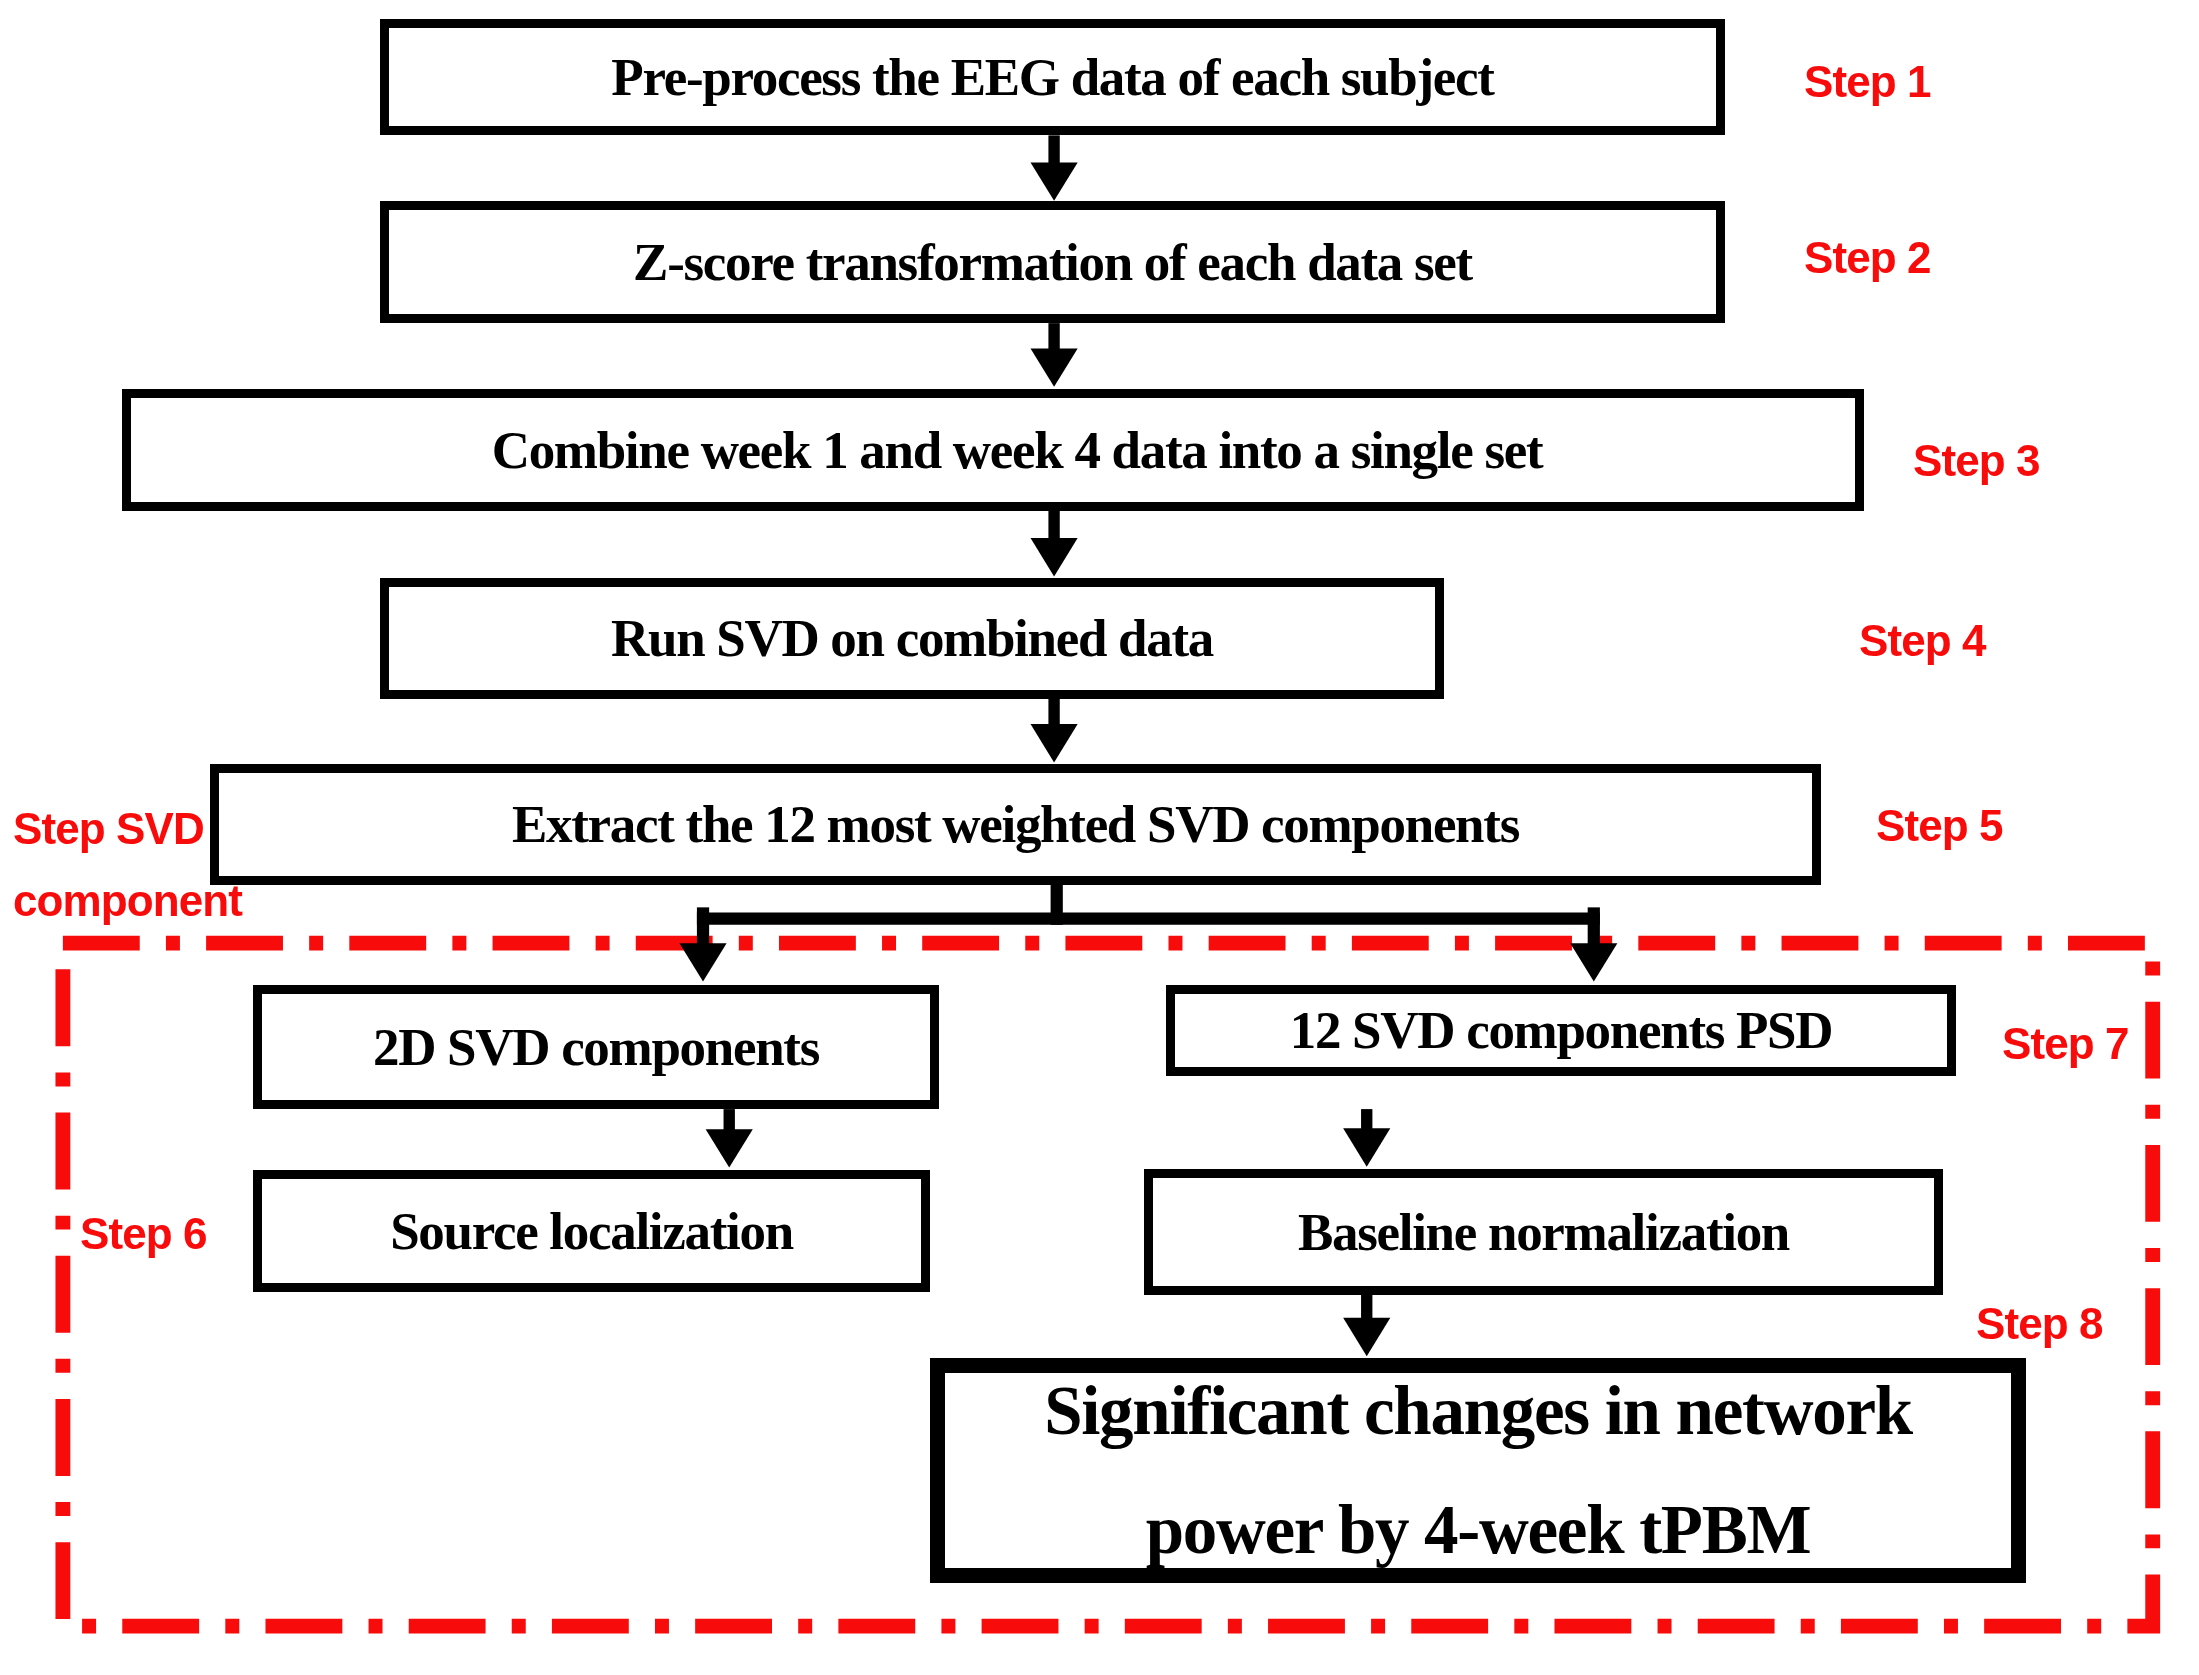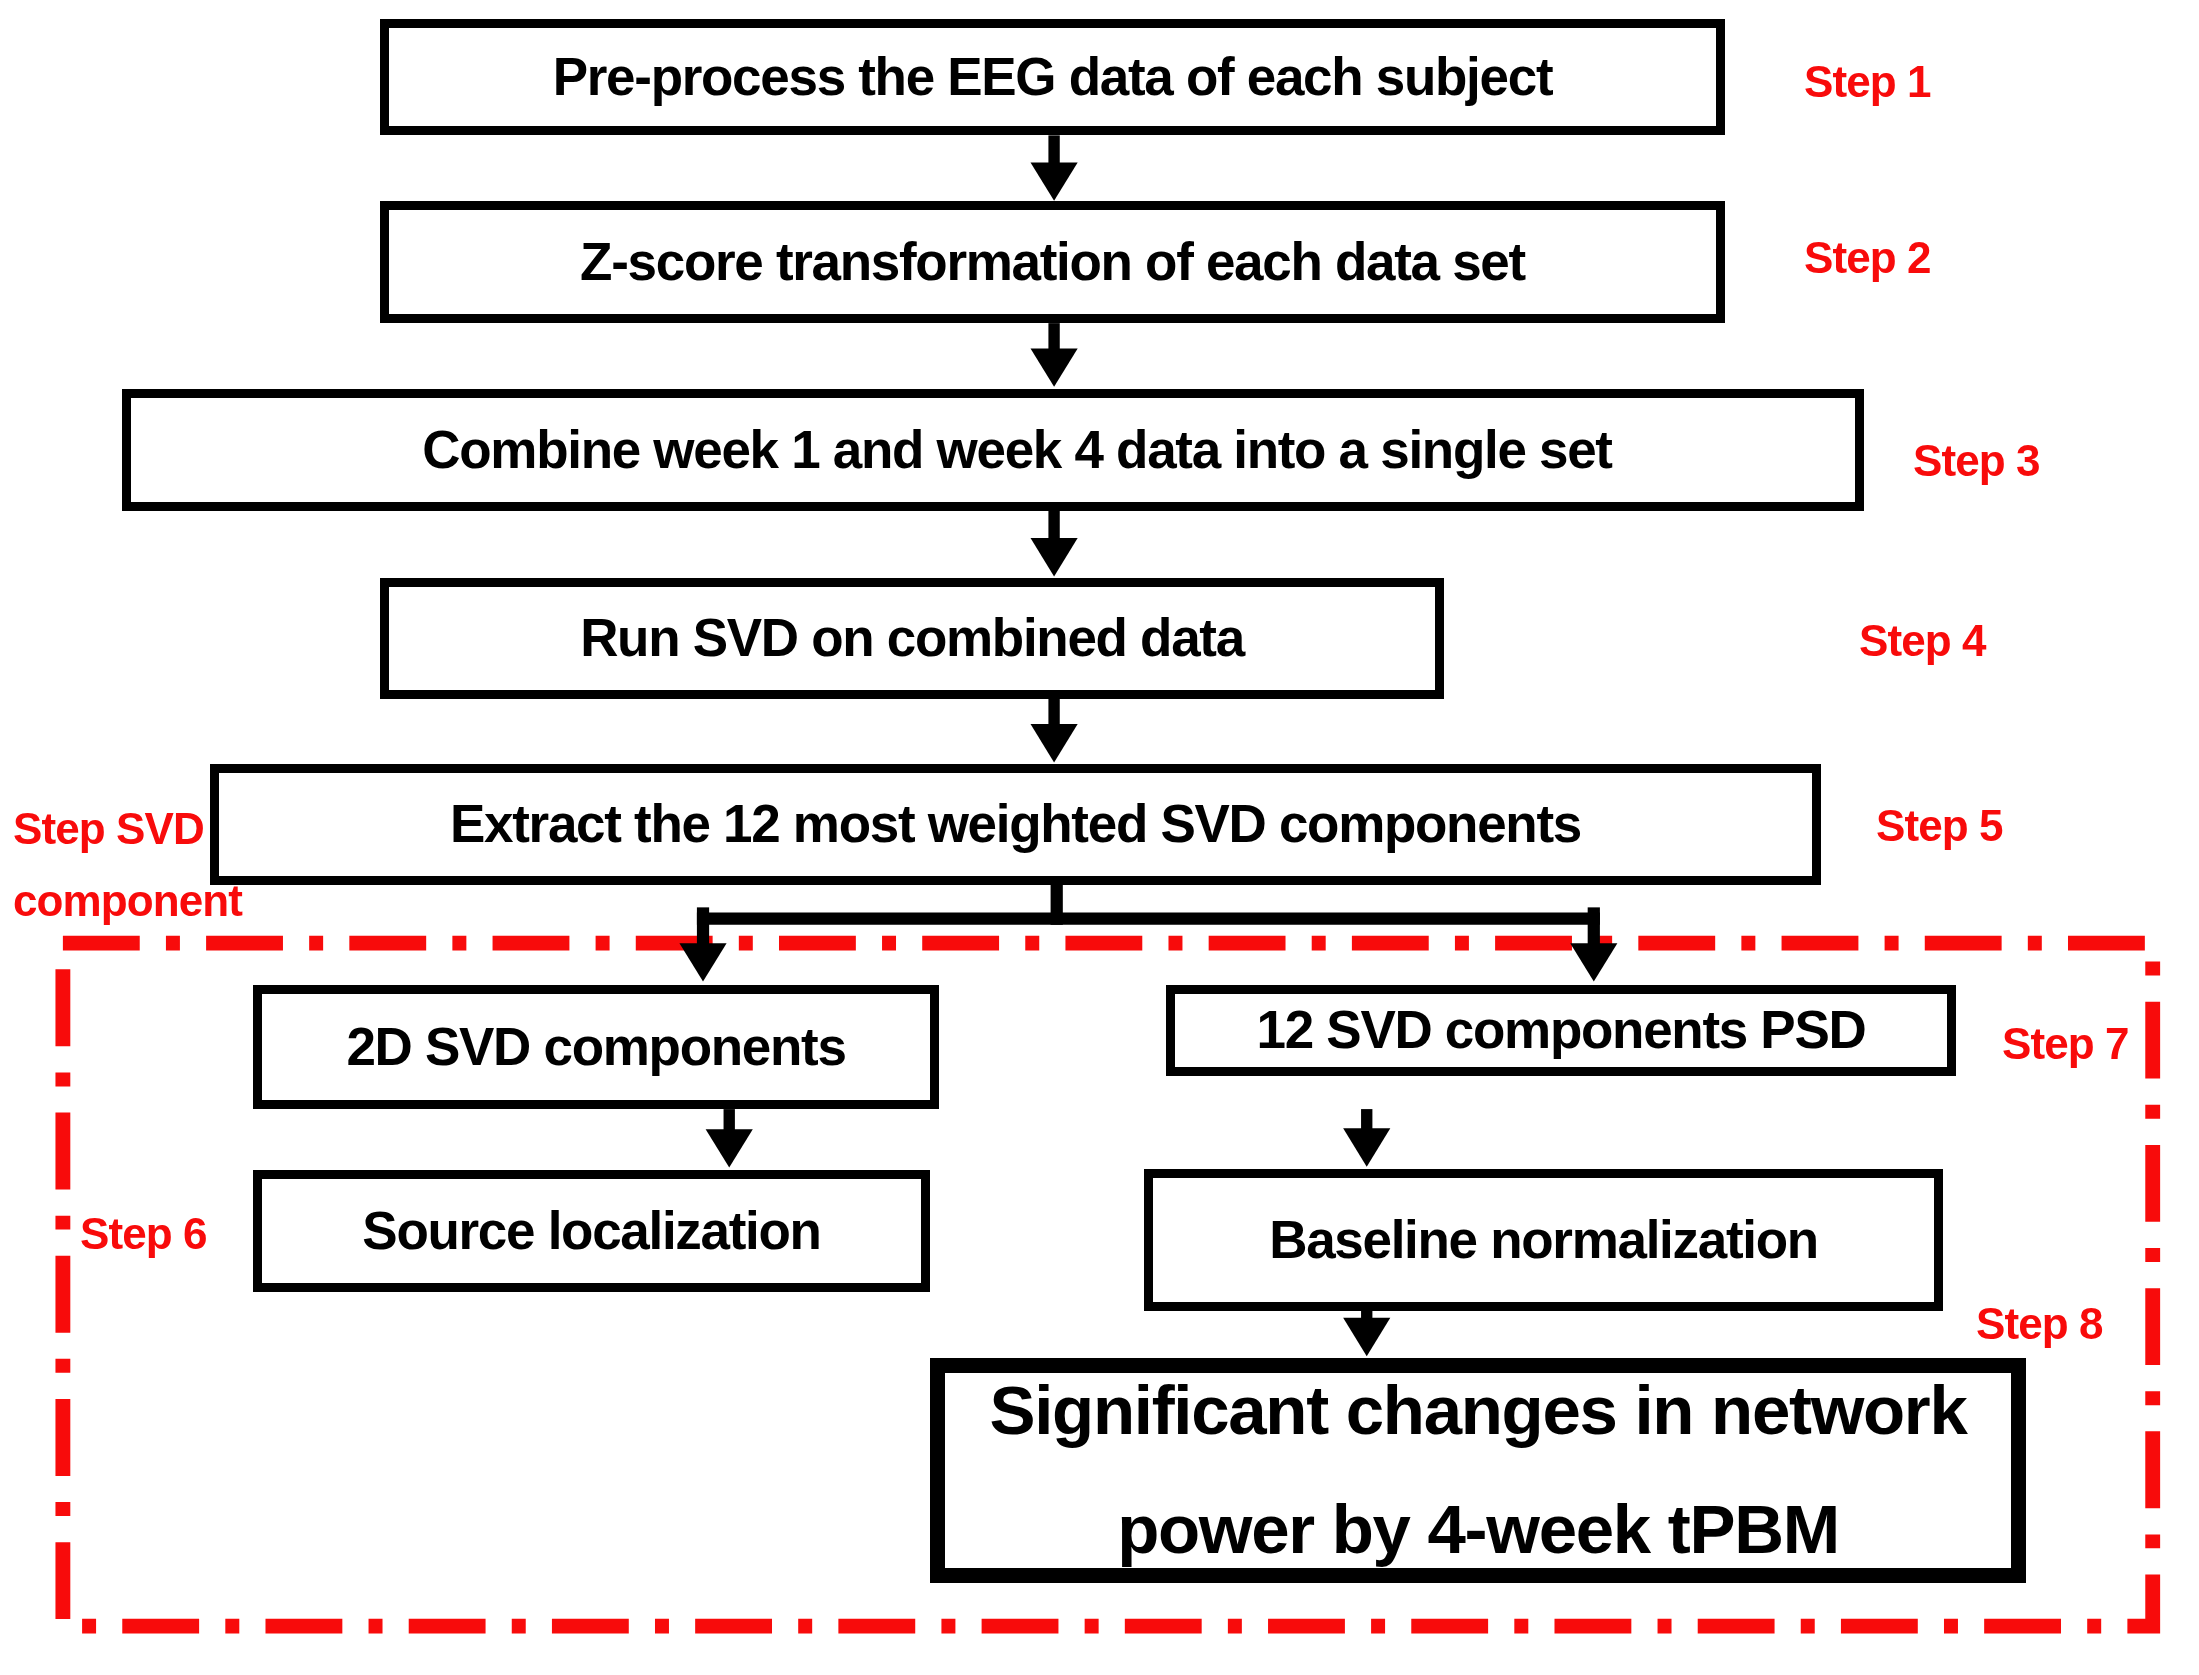--- a/index.html
+++ b/index.html
@@ -25,21 +25,21 @@
     display:flex;
     align-items:center;
     justify-content:center;
     text-align:center;
     color:#000000;
     font-weight:700;
     font-size:53px;
     line-height:1.1;
     letter-spacing:-1.3px;
   }
-  .fbox span{white-space:nowrap;}
+  .fbox span{white-space:nowrap;font-family:Liberation Serif, serif;}
   .fbox.heavy{
     border-width:15.7px;
     font-size:69px;
     flex-direction:column;
   }
   .fbox.heavy .bl{display:block; white-space:nowrap; line-height:1.72;}
   .steplabel{
     position:absolute;
     color:#f80b0b;
     font-weight:700;
@@ -134,21 +134,21 @@
   </div>
 
   <div class="fbox" style="left:253px; top:1170px; width:677px; height:122px;">
     <span>Source localization</span>
   </div>
 
   <div class="fbox" style="left:1166px; top:985px; width:790px; height:91px;">
     <span>12 SVD components PSD</span>
   </div>
 
-  <div class="fbox" style="left:1144px; top:1169px; width:799px; height:142px;">
+  <div class="fbox" style="left:1144px; top:1169px; width:799px; height:126px;">
     <span>Baseline normalization</span>
   </div>
 
   <div class="fbox heavy" style="left:930px; top:1358px; width:1096px; height:225px;">
     <span class="bl">Significant changes in network</span>
     <span class="bl">power by 4-week tPBM</span>
   </div>
 
   <div class="steplabel" style="left:1804px; top:58px;">Step 1</div>
   <div class="steplabel" style="left:1804px; top:234px;">Step 2</div>

